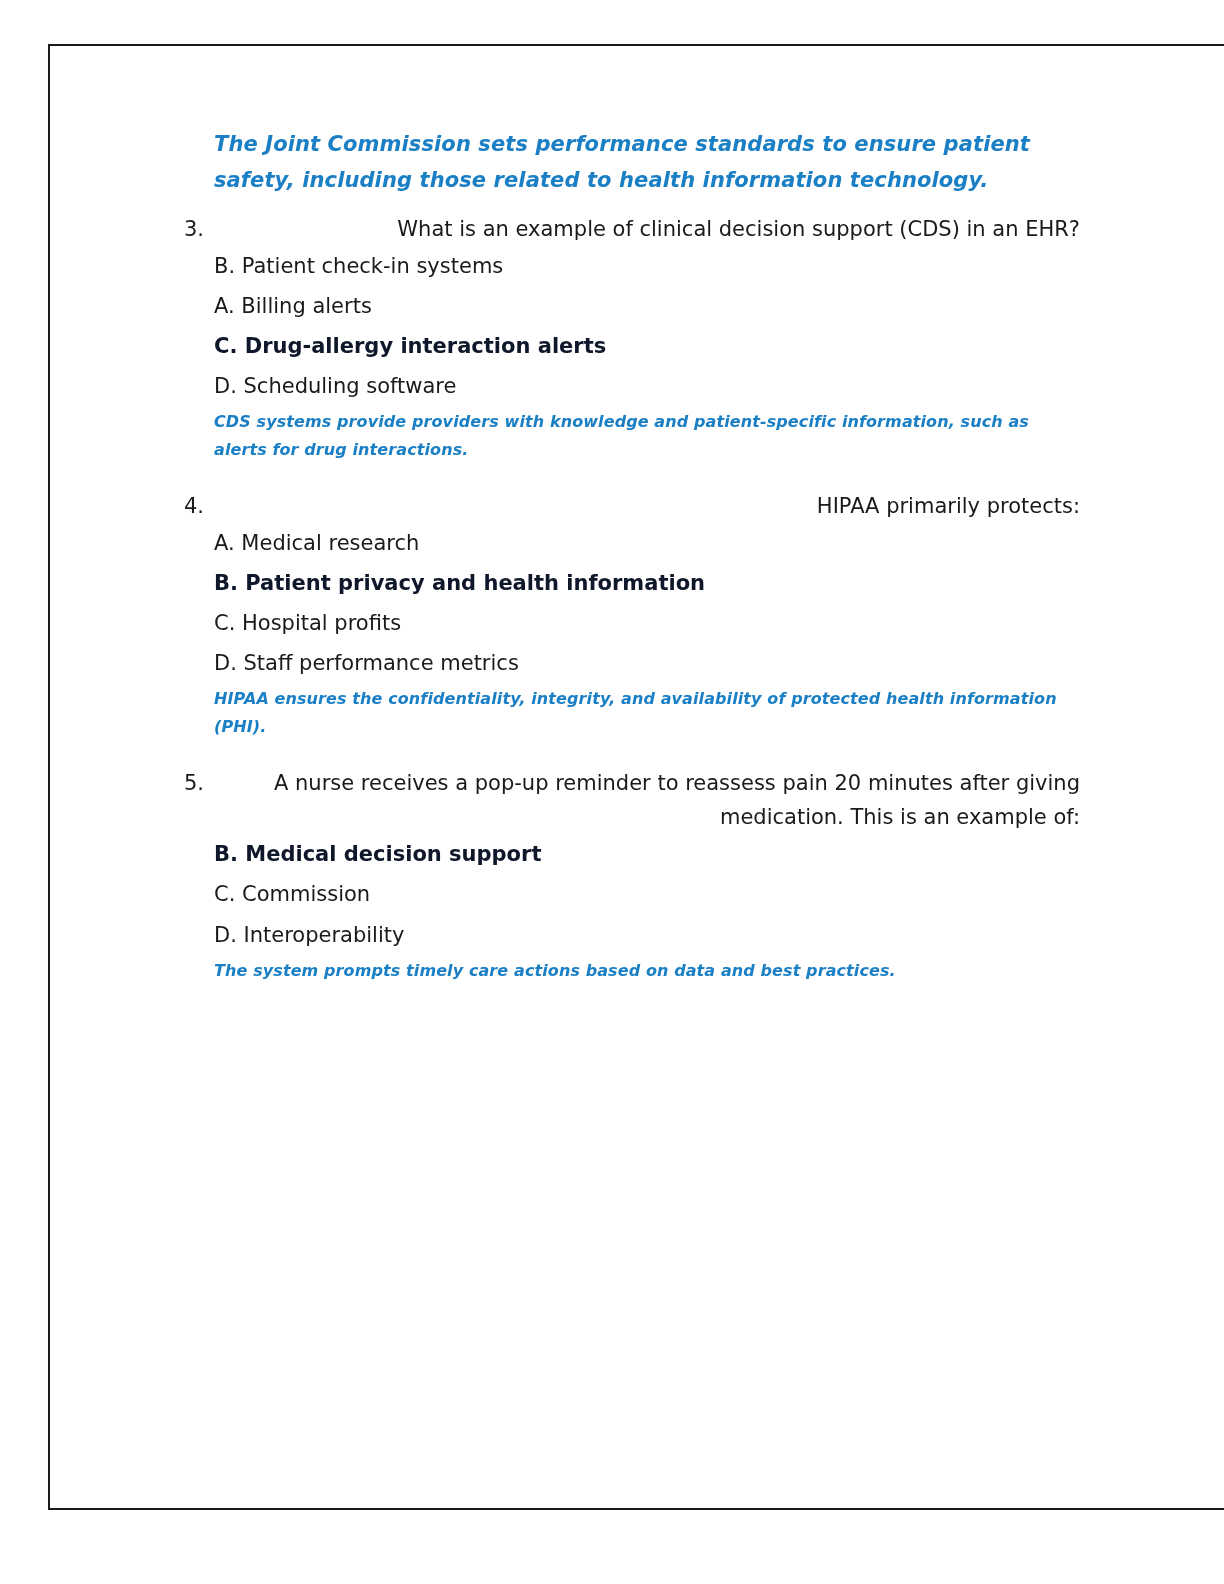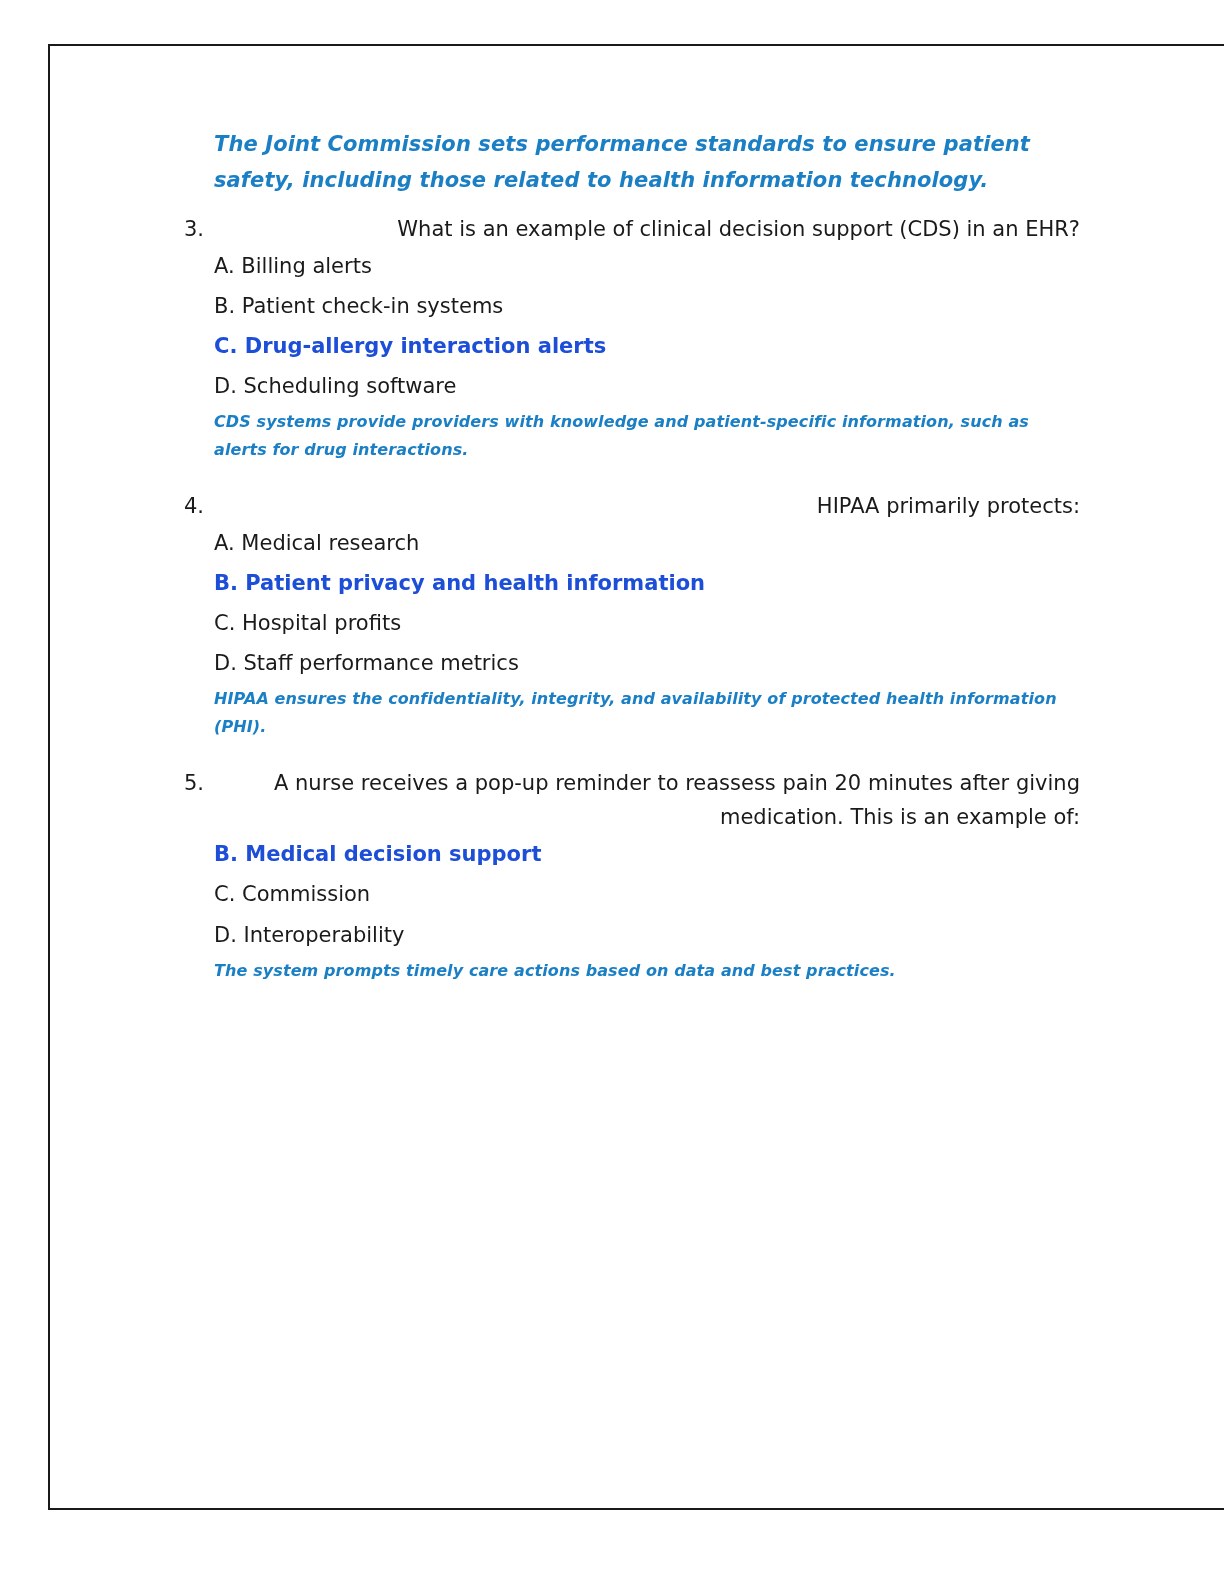--- a/index.html
+++ b/index.html
@@ -69,21 +69,21 @@
     padding: 0;
     list-style: none;
   }
   .option {
     font-size: 21px;
     color: #1a1a1a;
     line-height: 1.62;
     padding: 3px 0;
   }
   .option.correct {
-    color: #1d4ed8;
+    color: #0f172a;
     font-weight: bold;
   }
   .explain {
     font-style: italic;
     font-weight: bold;
     color: #1a7fc4;
     font-size: 16px;
     line-height: 1.72;
     margin: 2px 0 26px 34px;
     letter-spacing: 0.1px;
@@ -96,22 +96,22 @@
   <div class="content">
 
     <p class="lead-note">The Joint Commission sets performance standards to ensure patient safety, including those related to health information technology.</p>
 
     <div class="qblock">
       <div class="qrow">
         <span class="qnum">3.</span>
         <span class="qtext">What is an example of clinical decision support (CDS) in an EHR?</span>
       </div>
       <ul class="options">
+        <li class="option">B. Patient check-in systems</li>
         <li class="option">A. Billing alerts</li>
-        <li class="option">B. Patient check-in systems</li>
         <li class="option correct">C. Drug-allergy interaction alerts</li>
         <li class="option">D. Scheduling software</li>
       </ul>
       <p class="explain">CDS systems provide providers with knowledge and patient-specific information, such as alerts for drug interactions.</p>
     </div>
 
     <div class="qblock">
       <div class="qrow">
         <span class="qnum">4.</span>
         <span class="qtext">HIPAA primarily protects:</span>

